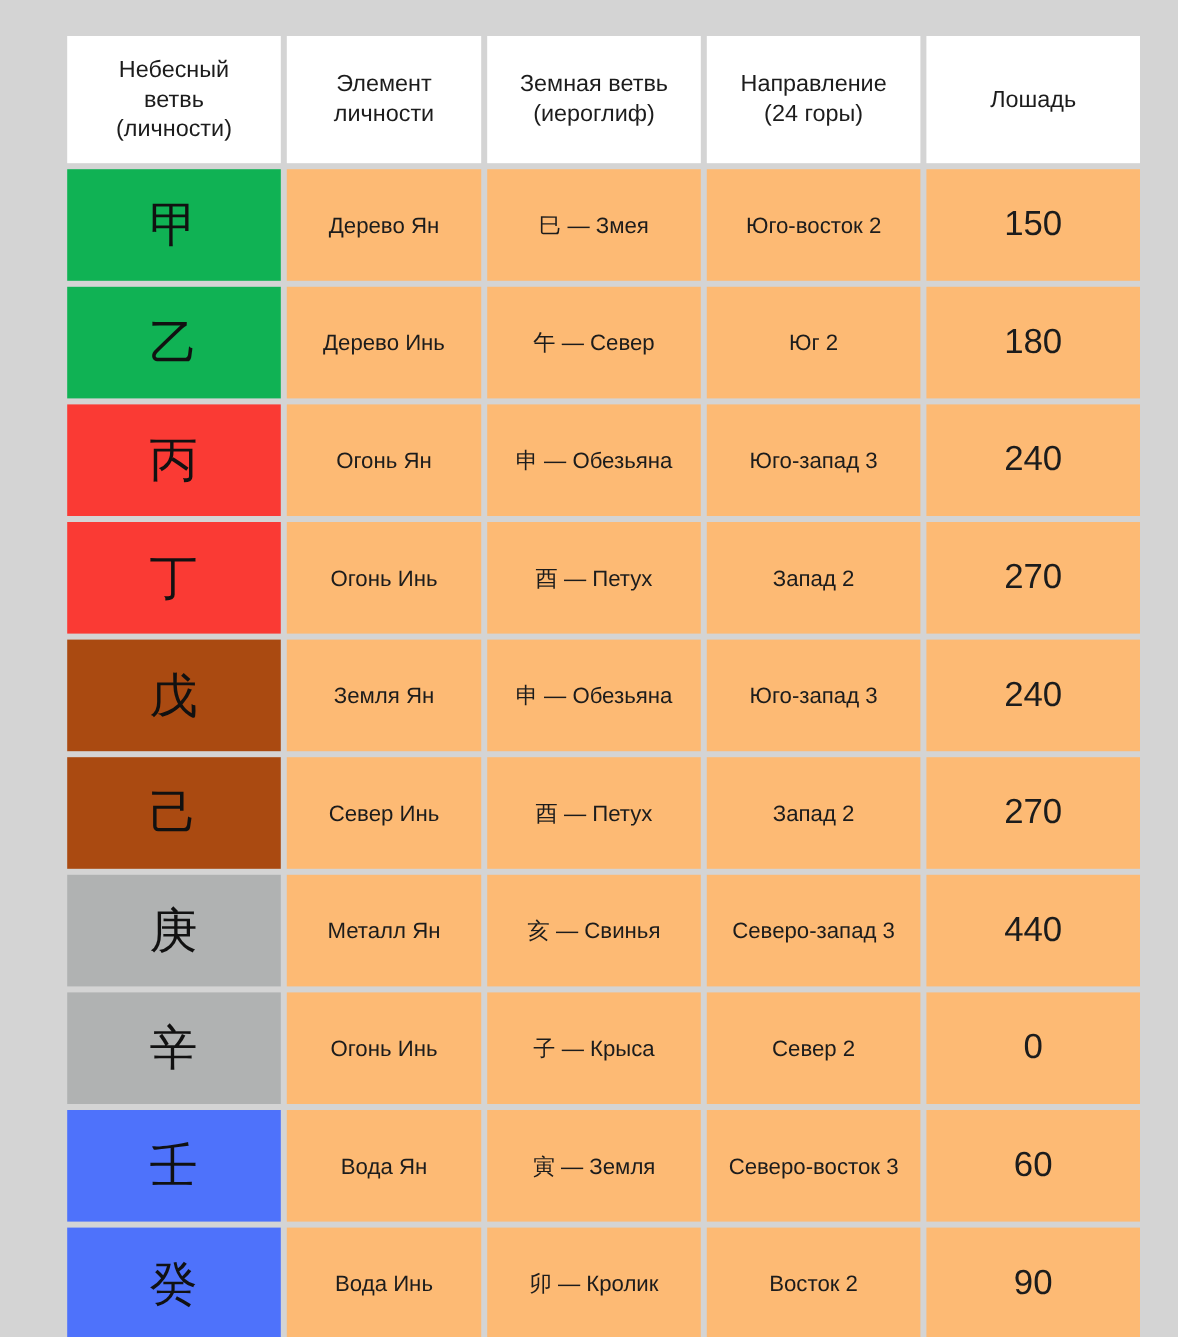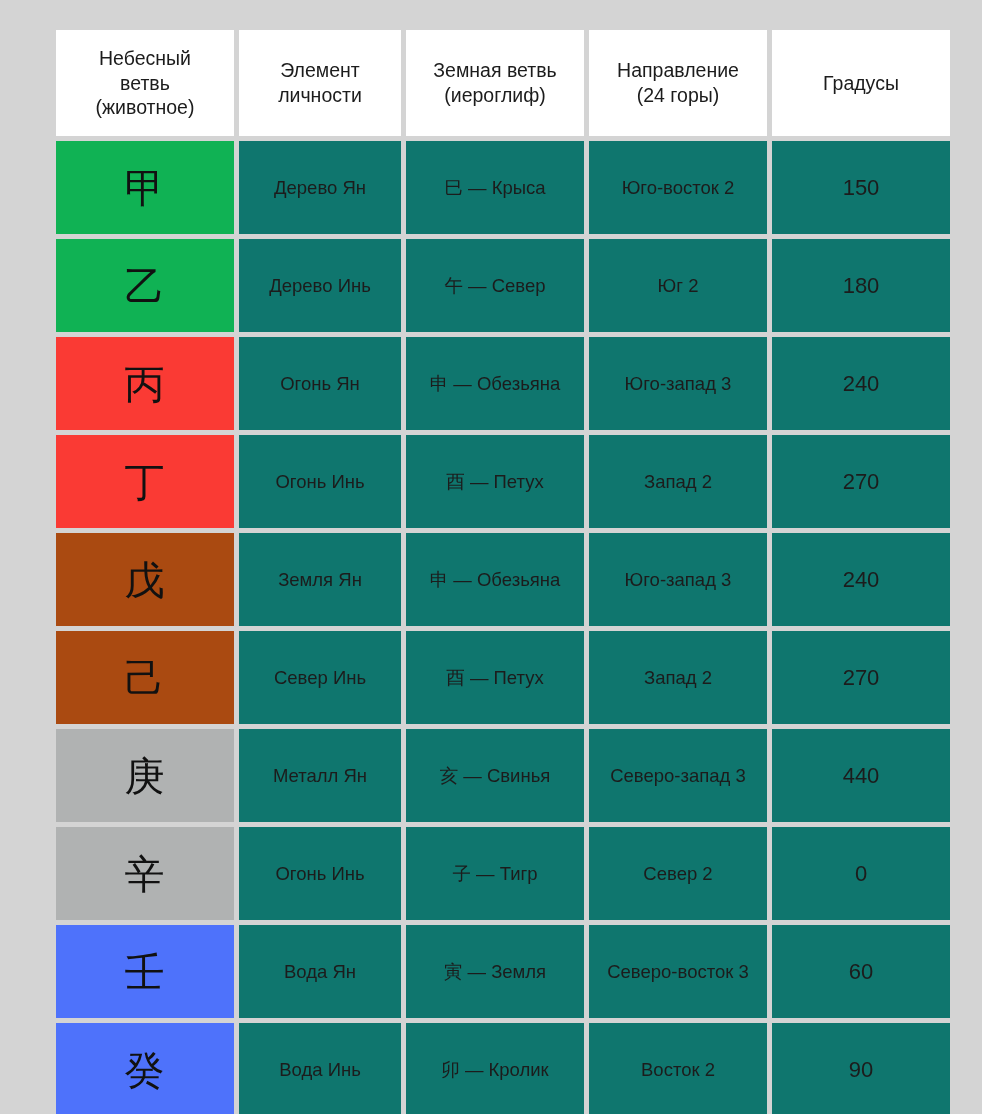--- a/index.html
+++ b/index.html
@@ -42,42 +42,42 @@
     font-size: 19.5px;
     line-height: 1.28;
     height: 98px;
     padding: 4px 6px;
     text-align: center;
     vertical-align: middle;
     border: 0;
   }
 
   tbody td {
-    background: #0f766e;
+    background: #fdba74;
     color: #1c1c1c;
     font-weight: 400;
     font-size: 18.5px;
     height: 89px;
     padding: 2px 4px;
     text-align: center;
     vertical-align: middle;
     border: 0;
     white-space: nowrap;
   }
 
   td.stem-cell {
     font-family: "DejaVu Sans", "Liberation Sans", sans-serif;
     font-size: 40px;
     line-height: 1;
     color: #111111;
     letter-spacing: 0.02em;
   }
 
   td.deg-cell {
-    font-size: 22px;
+    font-size: 29px;
   }
 
   
   .el-wood  { background: #10b254 !important; }
   .el-fire  { background: #fa3a34 !important; }
   .el-earth { background: #aa4a11 !important; }
   .el-metal { background: #b0b2b2 !important; }
   .el-water { background: #4e72fb !important; }
 </style>
 </head>
@@ -90,44 +90,44 @@
       <col class="c-elem">
       <col class="c-branch">
       <col class="c-dir">
       <col class="c-deg">
     </colgroup>
     <thead>
       <tr>
         <th>
           <div>Небесный</div>
           <div>ветвь</div>
-          <div>(животное)</div>
+          <div>(личности)</div>
         </th>
         <th>
           <div>Элемент</div>
           <div>личности</div>
         </th>
         <th>
           <div>Земная ветвь</div>
           <div>(иероглиф)</div>
         </th>
         <th>
           <div>Направление</div>
           <div>(24 горы)</div>
         </th>
         <th>
-          <div>Градусы</div>
+          <div>Лошадь</div>
         </th>
       </tr>
     </thead>
     <tbody id="table-body">
         <tr>
           <td class="stem-cell el-wood">甲</td>
           <td>Дерево Ян</td>
-          <td>巳 — Крыса</td>
+          <td>巳 — Змея</td>
           <td>Юго-восток 2</td>
           <td class="deg-cell">150</td>
         </tr>
         <tr>
           <td class="stem-cell el-wood">乙</td>
           <td>Дерево Инь</td>
           <td>午 — Север</td>
           <td>Юг 2</td>
           <td class="deg-cell">180</td>
         </tr>
@@ -162,21 +162,21 @@
         <tr>
           <td class="stem-cell el-metal">庚</td>
           <td>Металл Ян</td>
           <td>亥 — Свинья</td>
           <td>Северо-запад 3</td>
           <td class="deg-cell">440</td>
         </tr>
         <tr>
           <td class="stem-cell el-metal">辛</td>
           <td>Огонь Инь</td>
-          <td>子 — Тигр</td>
+          <td>子 — Крыса</td>
           <td>Север 2</td>
           <td class="deg-cell">0</td>
         </tr>
         <tr>
           <td class="stem-cell el-water">壬</td>
           <td>Вода Ян</td>
           <td>寅 — Земля</td>
           <td>Северо-восток 3</td>
           <td class="deg-cell">60</td>
         </tr>

